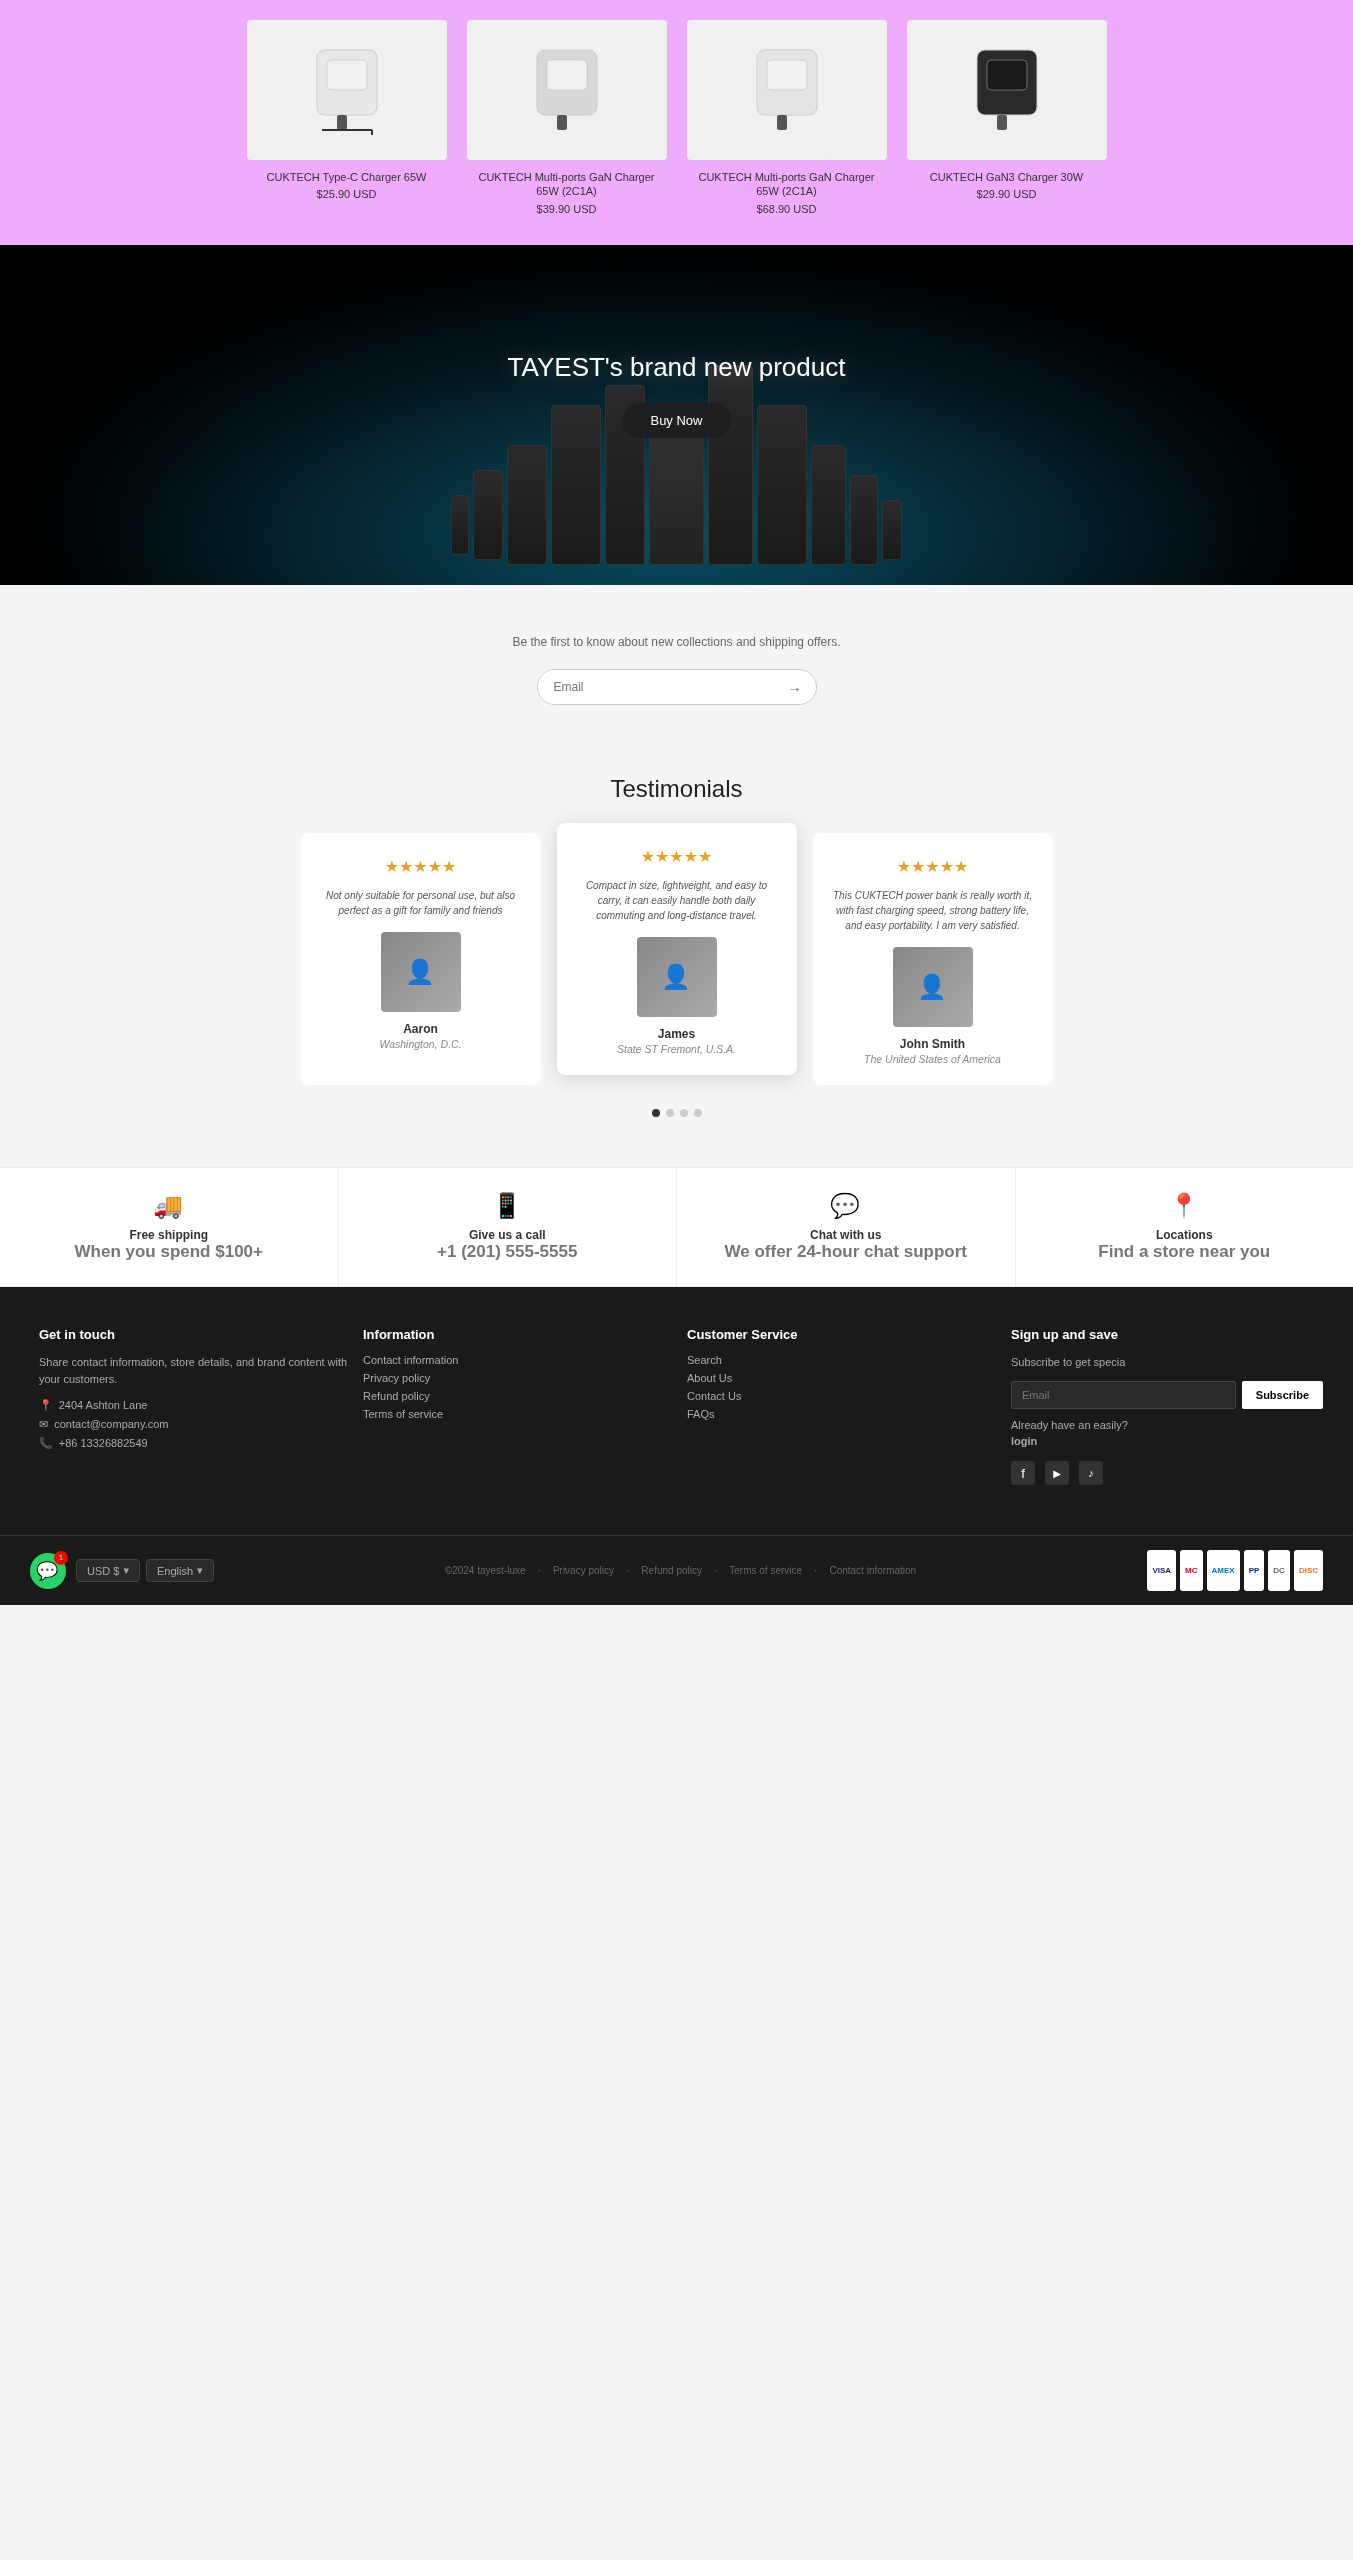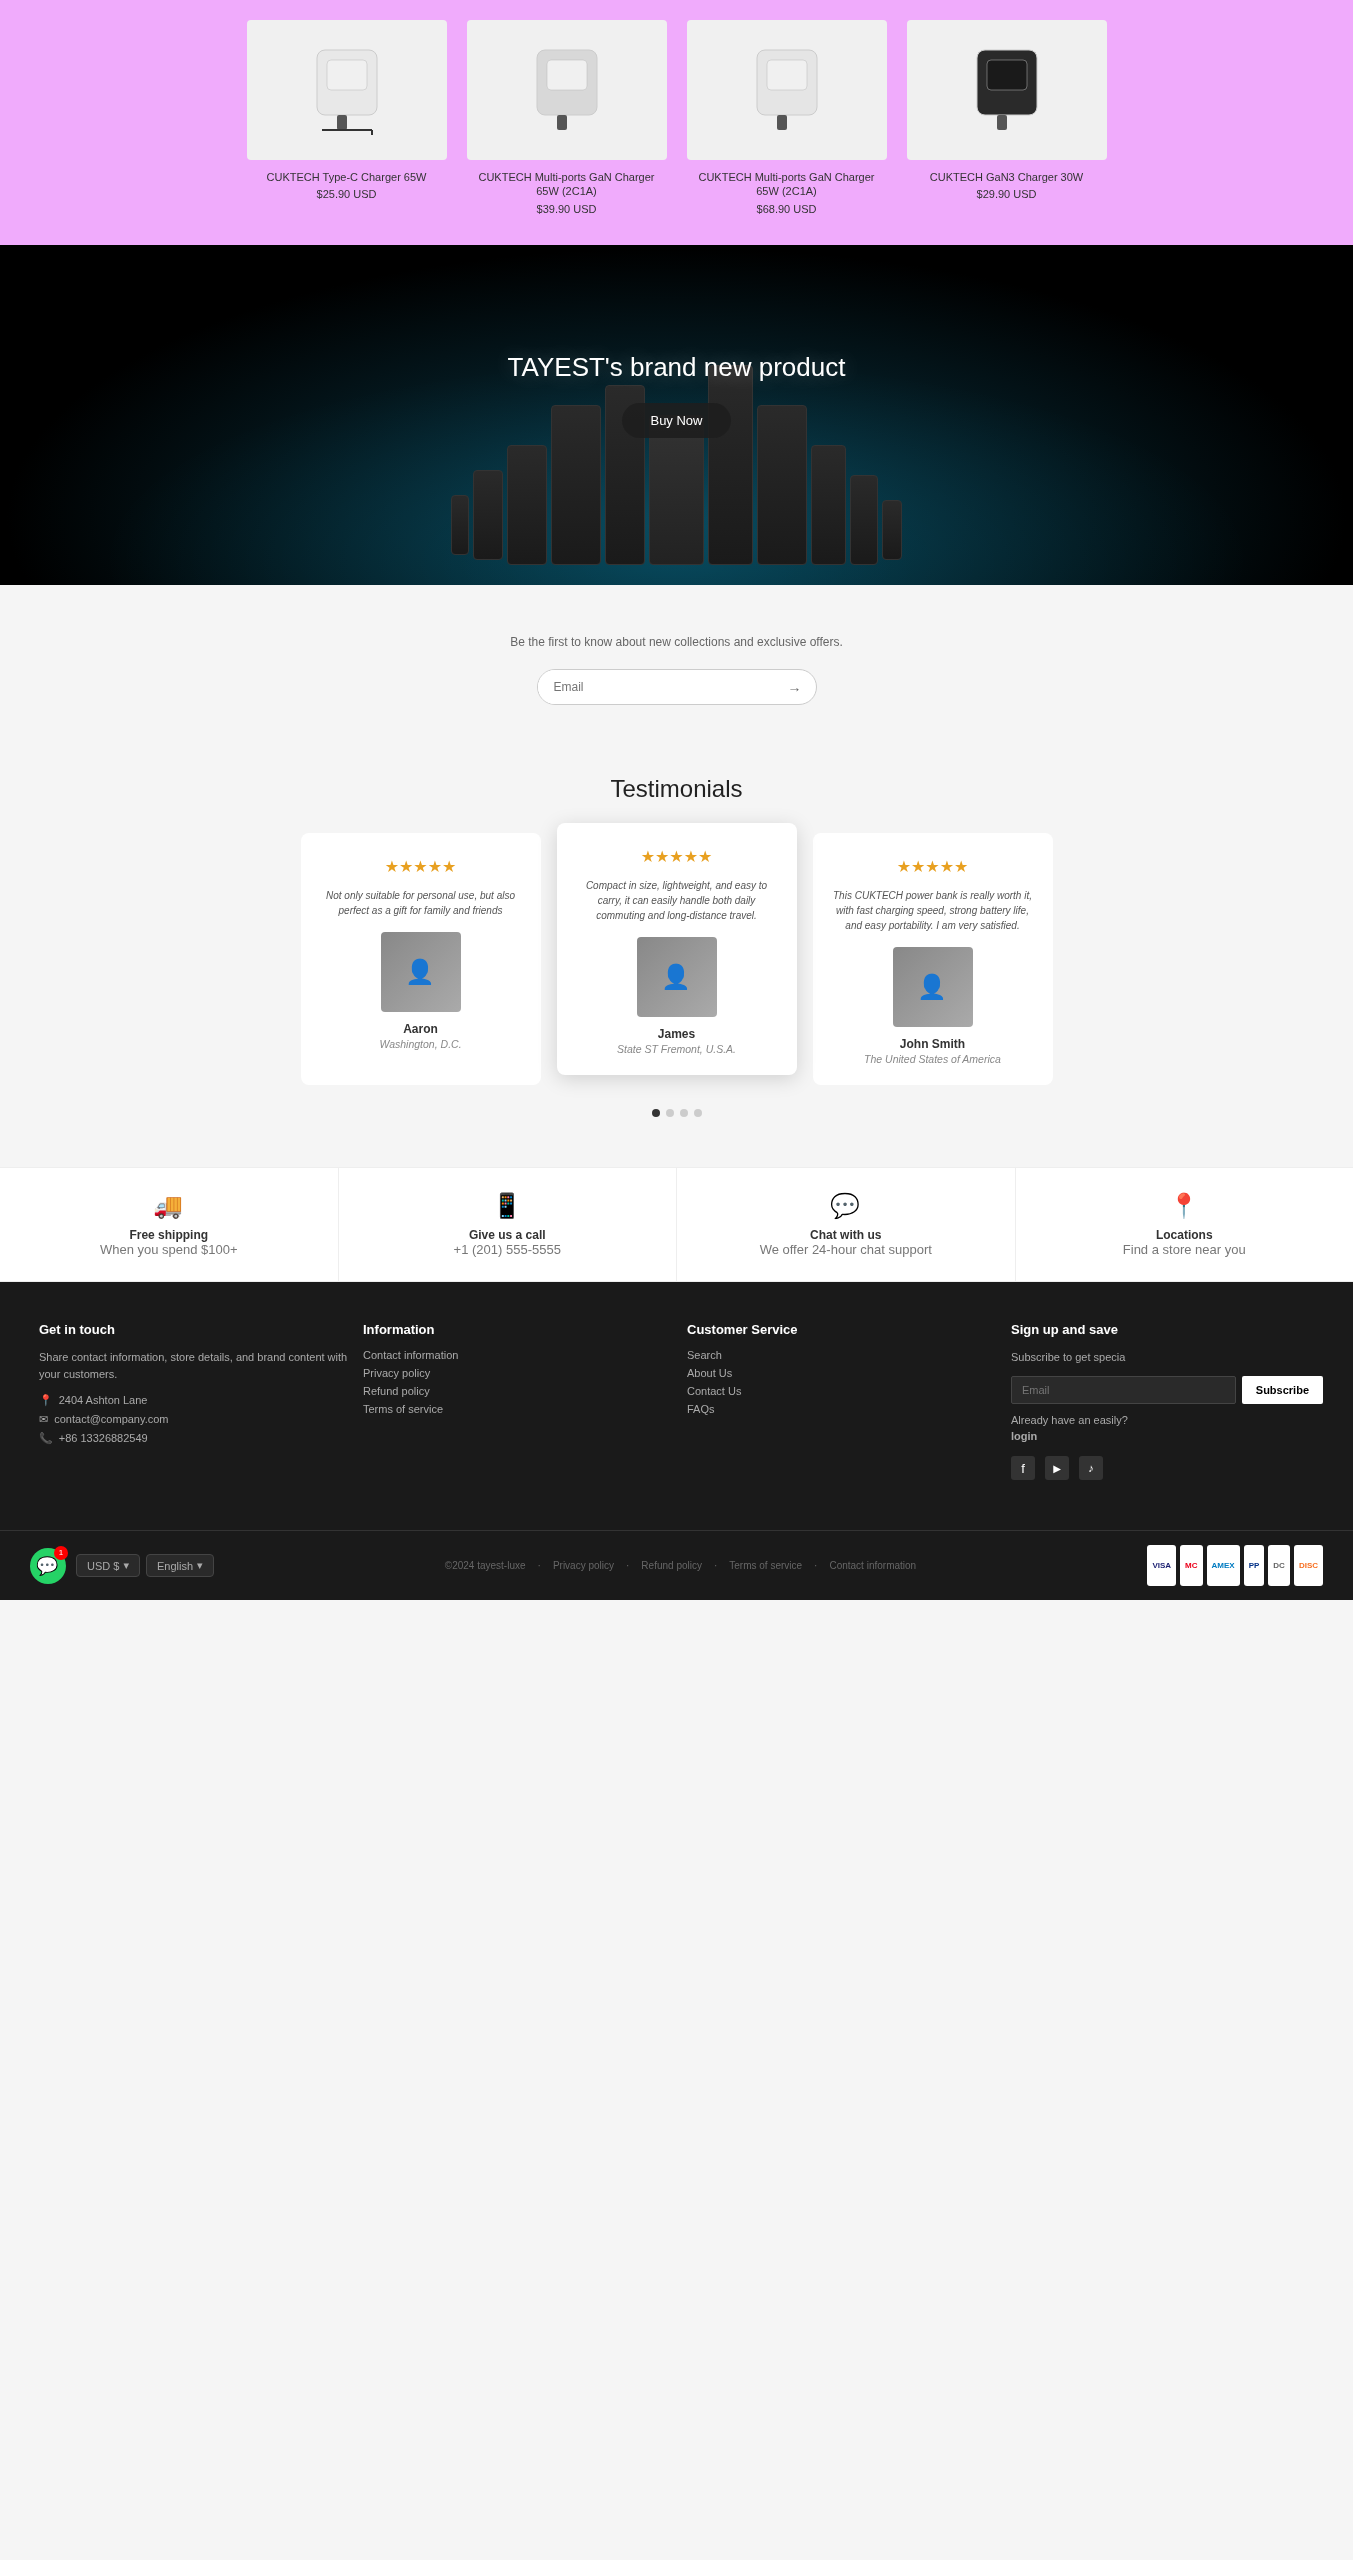--- a/index.html
+++ b/index.html
@@ -253,22 +253,23 @@
       font-size: 24px;
       color: #555;
       margin-bottom: 8px;
     }
     .feature-title {
       font-size: 12px;
       font-weight: 600;
       color: #333;
     }
     .feature-subtitle {
-      font-size: 13px;
+      font-size: 17px;
       color: #777;
+      font-weight: bold;
     }
 
     
     .footer {
       background: #1a1a1a;
       color: #aaa;
       padding: 40px 30px 20px;
     }
     .footer-grid {
       display: grid;
@@ -507,21 +508,21 @@
       <div class="device-block" style="width:20px;height:60px;margin-bottom:5px;"></div>
     </div>
   </div>
   <div class="hero-content">
     <div class="hero-title">TAYEST's brand new product</div>
     <button class="hero-btn">Buy Now</button>
   </div>
 </section>
 
 <section class="subscribe-section">
-  <p class="subscribe-subtitle">Be the first to know about new collections and exclusive offers.</p>
+  <p class="subscribe-subtitle">Be the first to know about new collections and shipping offers.</p>
   <div class="subscribe-form">
     <div class="subscribe-input-wrap">
       <input class="subscribe-input" type="email" placeholder="Email" style="">
       <button class="subscribe-arrow">→</button>
     </div>
   </div>
 </section>
 
 <section class="testimonials-section">
   <h2 class="testimonials-title">Testimonials</h2>

